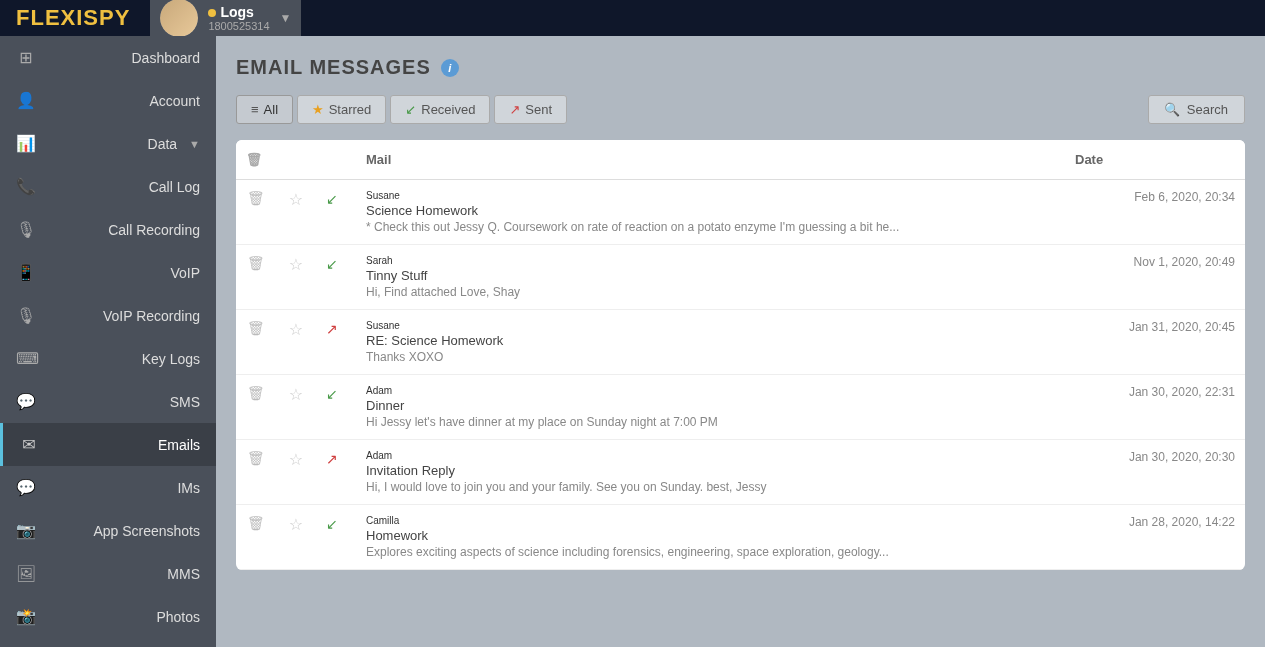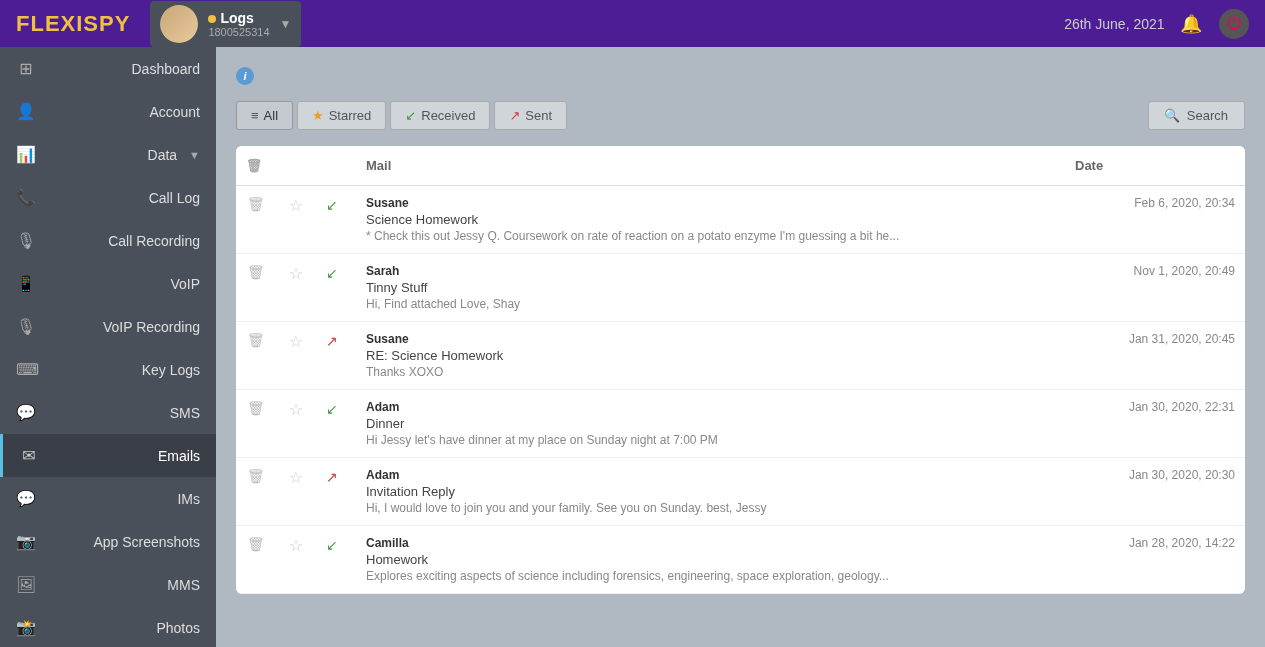--- a/index.html
+++ b/index.html
@@ -1,21 +1,21 @@
 <!DOCTYPE html>
 <html><head>
   <meta charset="utf-8">
   <style>
     * { box-sizing: border-box; margin: 0; padding: 0; }
     body { font-family: Arial, sans-serif; background: #b0b8c1; display: flex; flex-direction: column; height: 647px; width: 1265px; overflow: hidden; }
 
     
     .topbar {
-      background: #4c1d95;
-      height: 47px;
+      background: #0f172a;
+      height: 36px;
       display: flex;
       align-items: center;
       justify-content: space-between;
       padding: 0 16px;
       flex-shrink: 0;
     }
     .topbar-left { display: flex; align-items: center; gap: 0; }
     .logo { color: white; font-size: 22px; font-weight: bold; letter-spacing: 1px; margin-right: 20px; }
     .logo span { color: #f0c040; }
     .user-section { display: flex; align-items: center; gap: 10px; background: #4a505a; border-radius: 4px; padding: 4px 10px; cursor: pointer; }
@@ -163,21 +163,21 @@
     }
     .email-table td {
       padding: 10px 10px;
       vertical-align: top;
     }
     .td-icon { color: #999; font-size: 14px; cursor: pointer; text-align: center; padding-top: 14px; }
     .star-btn { color: #ccc; font-size: 16px; cursor: pointer; text-align: center; padding-top: 12px; }
     .dir-icon { font-size: 14px; text-align: center; padding-top: 12px; }
     .dir-received { color: #4a9a4a; }
     .dir-sent { color: #d04040; }
-    .sender-name { font-size: 12px; font-weight: bold; color: #333; margin-bottom: 2px; }
+    .sender-name { font-size: 10px; font-weight: normal; color: #333; margin-bottom: 2px; }
     .mail-subject { font-size: 13px; color: #444; margin-bottom: 2px; }
     .mail-preview { font-size: 12px; color: #888; white-space: nowrap; overflow: hidden; text-overflow: ellipsis; max-width: 650px; }
     .mail-date { font-size: 12px; color: #888; text-align: right; padding-top: 14px; padding-right: 16px; white-space: nowrap; }
 
     
     ::-webkit-scrollbar { width: 6px; }
     ::-webkit-scrollbar-track { background: #ccc; }
     ::-webkit-scrollbar-thumb { background: #999; border-radius: 3px; }
   </style>
 </head>
@@ -194,25 +194,20 @@
       </div>
       <div class="user-info">
         <span class="user-name">
           <span class="online-dot"></span><span>Logs</span>
         </span>
         <span class="user-id">1800525314</span>
       </div>
       <span class="chevron-down">▼</span>
     </div>
   </div>
-  <div class="topbar-right">
-    <span>26th June, 2021</span>
-    <span class="bell-icon">🔔</span>
-    <span class="power-icon">⏻</span>
-  </div>
 </div>
 
 <div class="main-layout">
 
   <nav class="sidebar">
     <div class="sidebar-item">
       <span class="sidebar-icon">⊞</span>
       <span class="item-label">Dashboard</span>
     </div>
     <div class="sidebar-item">
@@ -267,20 +262,21 @@
     <div class="sidebar-item">
       <span class="sidebar-icon">📸</span>
       <span class="item-label">Photos</span>
     </div>
 
   </nav>
 
   <div class="content-area">
 
     <div class="page-header">
+      <h1 class="page-title">EMAIL MESSAGES</h1>
       <div class="info-icon">i</div>
     </div>
 
     <div class="filter-bar">
       <div class="filter-tabs">
         <button class="filter-tab active">
           <span class="tab-icon tab-icon-all">≡</span>
           <span>All</span>
         </button>
         <button class="filter-tab">

